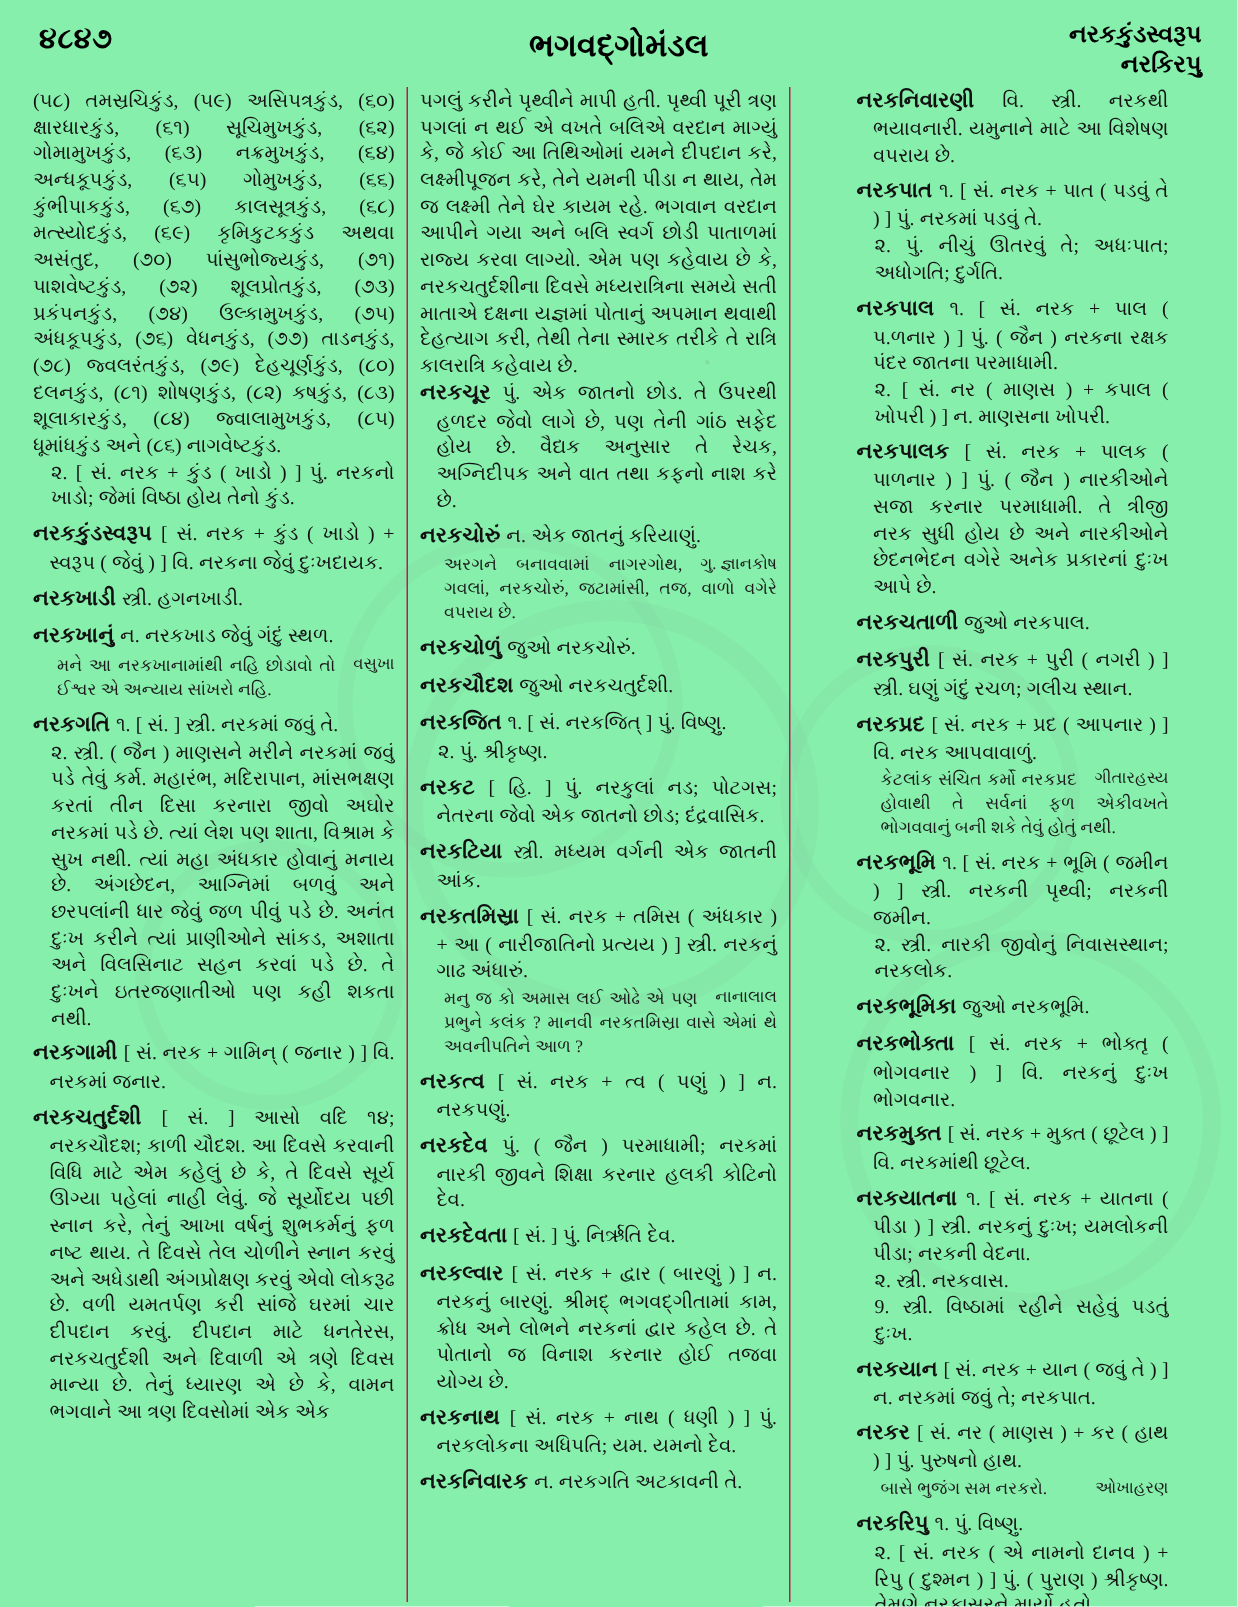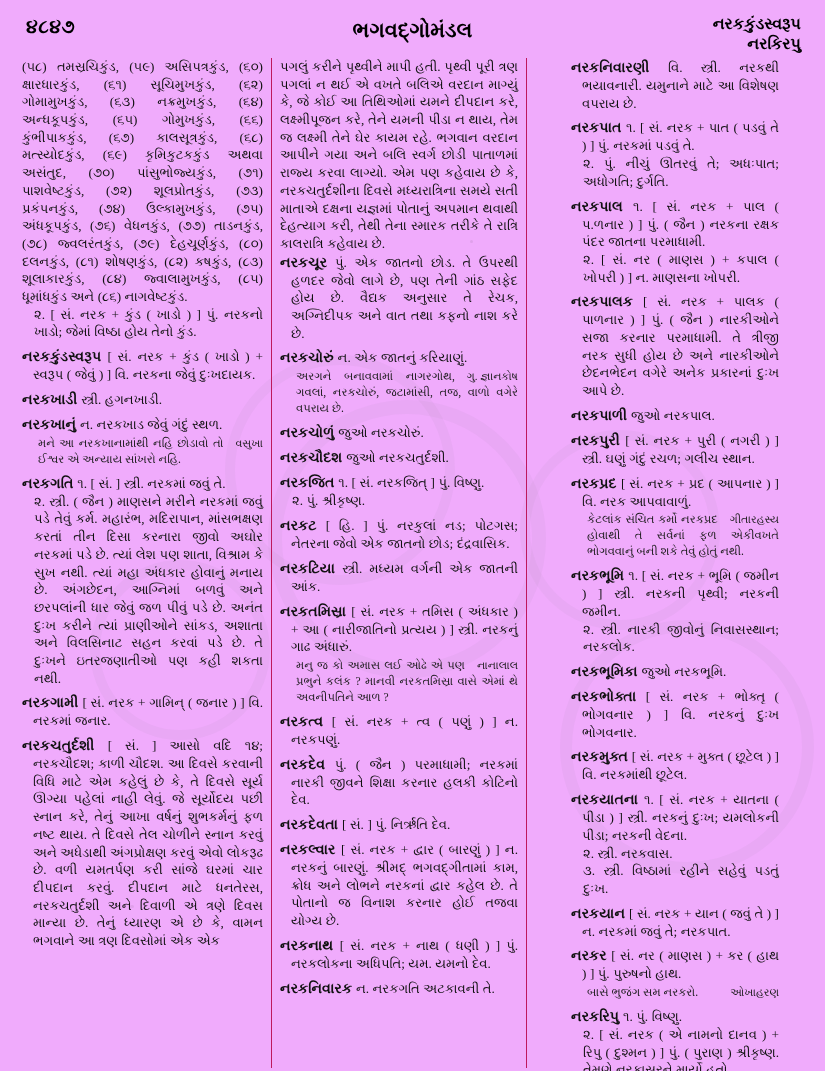--- a/index.html
+++ b/index.html
@@ -7,21 +7,21 @@
     padding: 0;
     background: #ffffff;
   }
   body {
     font-family: "Liberation Serif", "DejaVu Serif", serif;
   }
   #page {
     position: relative;
     width: 825px;
     height: 1071px;
-    background: #f0abfc;
+    background: #86efac;
     overflow: hidden;
     box-sizing: border-box;
   }
   
   .watermark {
     position: absolute;
     border-radius: 50%;
     border: 10px solid rgba(120,120,120,0.055);
     pointer-events: none;
   }
@@ -242,21 +242,21 @@
             <p class="para sense">૨. પું. નીચું ઊતરવું તે; અધઃપાત; અધોગતિ; દુર્ગતિ.</p>
           </div>
           <div class="entry">
             <p class="para hang"><span class="hw">નરકપાલ </span>૧. [ સં. નરક + પાલ ( પ.ળનાર ) ] પું. ( જૈન ) નરકના રક્ષક પંદર જાતના પરમાધામી.</p>
             <p class="para sense">૨. [ સં.  નર  ( માણસ )  +  કપાલ ( ખોપરી ) ] ન. માણસના ખોપરી.</p>
           </div>
           <div class="entry">
             <p class="para hang"><span class="hw">નરકપાલક </span>[ સં. નરક + પાલક ( પાળનાર ) ] પું. ( જૈન )  નારકીઓને  સજા  કરનાર પરમાધામી. તે ત્રીજી નરક સુધી હોય છે અને નારકીઓને છેદનભેદન વગેરે અનેક પ્રકારનાં દુઃખ આપે છે.</p>
           </div>
           <div class="entry">
-            <p class="para hang"><span class="hw">નરકપાળી </span>જુઓ નરકપાલ.</p>
+            <p class="para hang"><span class="hw">નરકચતાળી </span>જુઓ નરકપાલ.</p>
           </div>
           <div class="entry">
             <p class="para hang"><span class="hw">નરકપુરી </span>[ સં. નરક  +  પુરી  ( નગરી ) ] સ્ત્રી. ઘણું ગંદું રચળ; ગલીચ સ્થાન.</p>
           </div>
           <div class="entry">
             <p class="para hang"><span class="hw">નરકપ્રદ </span>[ સં. નરક  +  પ્રદ ( આપનાર ) ] વિ. નરક આપવાવાળું.</p>
             <p class="quote clearfix"><span class="attrib-inline">ગીતારહસ્ય</span>કેટલાંક સંચિત કર્મો નરકપ્રદ હોવાથી તે સર્વનાં ફળ એકીવખતે ભોગવવાનું બની શકે તેવું હોતું નથી.</p>
           </div>
           <div class="entry">
             <p class="para hang"><span class="hw">નરકભૂમિ </span>૧. [ સં. નરક + ભૂમિ ( જમીન ) ] સ્ત્રી. નરકની પૃથ્વી; નરકની જમીન.</p>
@@ -267,21 +267,21 @@
           </div>
           <div class="entry">
             <p class="para hang"><span class="hw">નરકભોક્તા </span>[ સં. નરક + ભોક્તૃ ( ભોગવનાર ) ] વિ. નરકનું દુઃખ ભોગવનાર.</p>
           </div>
           <div class="entry">
             <p class="para hang"><span class="hw">નરકમુક્ત </span>[ સં.  નરક  +  મુક્ત  ( છૂટેલ ) ] વિ. નરકમાંથી છૂટેલ.</p>
           </div>
           <div class="entry">
             <p class="para hang"><span class="hw">નરકયાતના </span>૧.  [ સં.  નરક  +  યાતના ( પીડા ) ]  સ્ત્રી.  નરકનું  દુઃખ;  યમલોકની પીડા; નરકની વેદના.</p>
             <p class="para sense">૨. સ્ત્રી. નરકવાસ.</p>
-            <p class="para sense">૩. સ્ત્રી. વિષ્ઠામાં રહીને સહેવું પડતું દુઃખ.</p>
+            <p class="para sense">9. સ્ત્રી. વિષ્ઠામાં રહીને સહેવું પડતું દુઃખ.</p>
           </div>
           <div class="entry">
             <p class="para hang"><span class="hw">નરકયાન </span>[ સં. નરક + યાન ( જવું તે ) ] ન. નરકમાં જવું તે; નરકપાત.</p>
           </div>
           <div class="entry">
             <p class="para hang"><span class="hw">નરકર </span>[ સં. નર ( માણસ ) + કર ( હાથ ) ] પું. પુરુષનો હાથ.</p>
             <p class="quote clearfix"><span class="attrib-inline">ઓખાહરણ</span>બાસે ભુજંગ સમ નરકરો.</p>
           </div>
           <div class="entry">
             <p class="para hang"><span class="hw">નરકરિપુ </span>૧. પું. વિષ્ણુ.</p>

